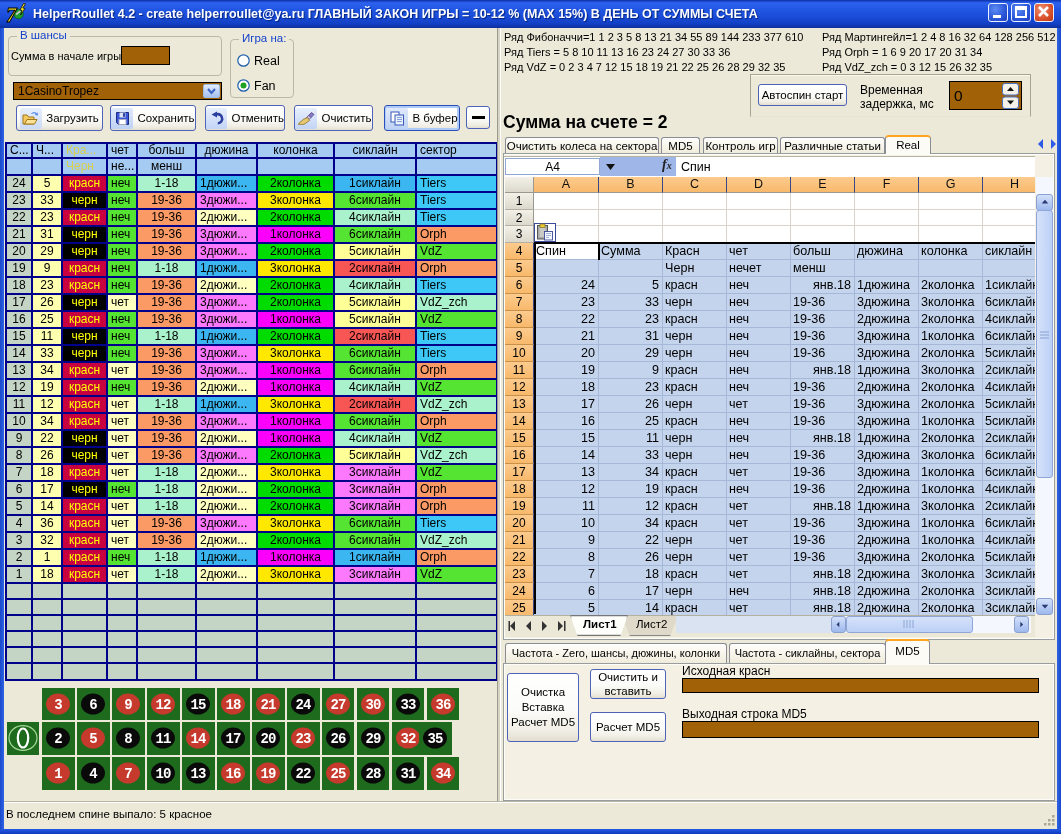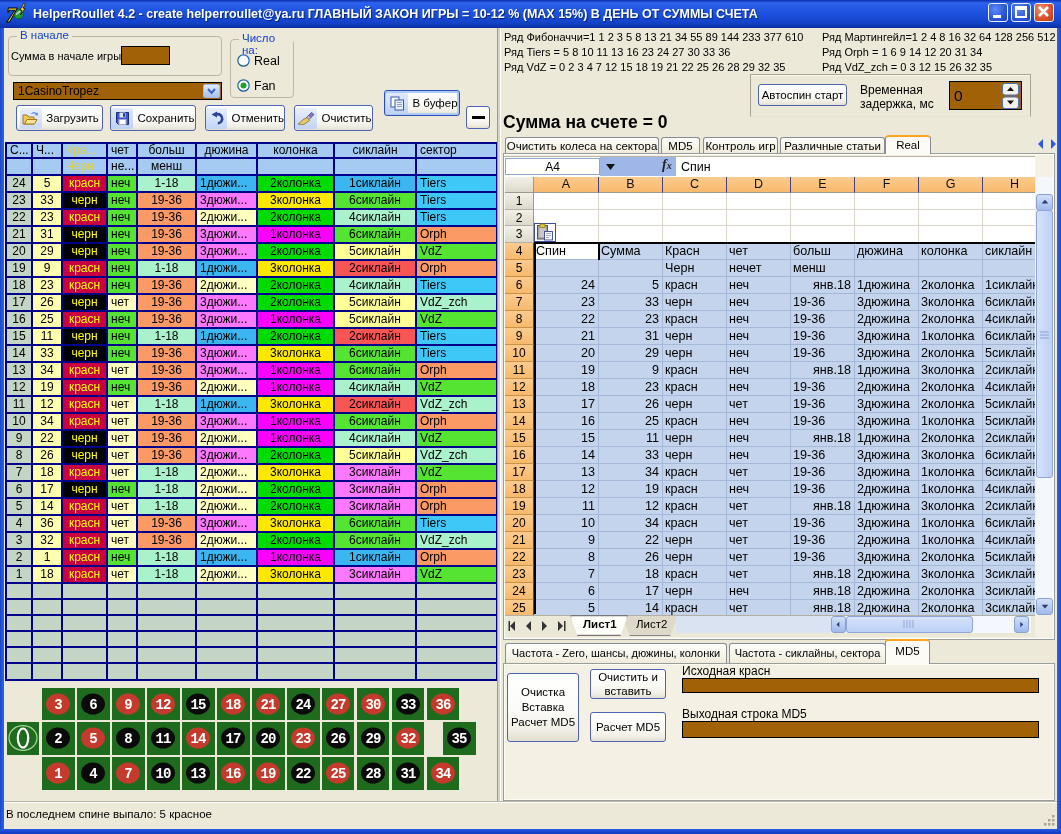--- a/index.html
+++ b/index.html
@@ -45,26 +45,26 @@
       <rect x="4" y="11" width="8" height="3" fill="#fff"></rect>
     </svg></div>
 <div class="abs capbtn max"><svg width="18" height="17">
       <rect x="4" y="3" width="10" height="10" fill="none" stroke="#fff" stroke-width="2"></rect>
       <rect x="4" y="3" width="10" height="3" fill="#fff"></rect>
     </svg></div>
 <div class="abs capbtn close"><svg width="18" height="17">
       <path d="M4 3 L13 12 M13 3 L4 12" stroke="#fff" stroke-width="2.6"></path>
     </svg></div>
 <div class="abs gbox" style="left:8px;top:36px;width:214px;height:40px;">
-    <div class="glabel">В начале</div>
+    <div class="glabel">В шансы</div>
   </div>
 <div class="abs" style="left:11px;top:50px;font-size:11px;">Сумма в начале игры</div>
 <div class="abs inputbox" style="left:121px;top:46px;width:49px;height:19px;"></div>
 <div class="abs gbox" style="left:230px;top:39px;width:64px;height:59px;">
-    <div class="glabel">Число на:</div>
+    <div class="glabel">Игра на:</div>
   </div>
 <svg class="abs" style="left:237px;top:54px" width="13" height="13">
     <circle cx="6.5" cy="6.5" r="5.7" fill="#fff" stroke="#1D5FAD" stroke-width="1.2"></circle>
   </svg>
 <div class="abs" style="left:254px;top:54px;font-size:12.5px;">Real</div>
 <svg class="abs" style="left:237px;top:79px" width="13" height="13">
     <circle cx="6.5" cy="6.5" r="5.7" fill="#fff" stroke="#1D5FAD" stroke-width="1.2"></circle>
     <circle cx="6.5" cy="6.5" r="3" fill="#21A121"></circle>
   </svg>
 <div class="abs" style="left:254px;top:79px;font-size:12.5px;">Fan</div>
@@ -84,21 +84,21 @@
       </svg></span>Сохранить</div>
 <div class="abs xpbtn" style="left:205px;top:105px;width:80px;height:26px;"><span style="display:inline-block;width:22px;height:21px;background:linear-gradient(180deg,#E8EFFC,#C2D4F6);border-radius:2px;margin-right:4px;text-align:center;"><svg width="16" height="16" style="margin-top:2px" viewBox="0 0 16 16">
         <path d="M2.5 4.5 L8 1.5 L8 7.5 Z" fill="#2A3F9E"></path>
         <path d="M6.5 4.5 C11 3.2 13.5 6 13.2 9.2 C13 11.5 11 13.2 8.8 13.2" fill="none" stroke="#2A3F9E" stroke-width="2.6"></path>
       </svg></span>Отменить</div>
 <div class="abs xpbtn" style="left:294px;top:105px;width:79px;height:26px;"><span style="display:inline-block;width:22px;height:21px;background:linear-gradient(180deg,#E8EFFC,#C2D4F6);border-radius:2px;margin-right:4px;text-align:center;"><svg width="18" height="16" style="margin-top:3px">
         <path d="M10.5 5.5 L14.5 1.5 L17 3.5 L13 7.5 Z" fill="#8878C8" stroke="#50407A" stroke-width="0.8"></path>
         <path d="M8.5 7.5 L11.5 4.5 L14 6.5 L11 9.5 Z" fill="#C8C0E0" stroke="#50407A" stroke-width="0.6"></path>
         <path d="M1.5 13.5 C2 10.5 5 11 6 8.5 L10.5 6.5 L12.5 9.5 L9 12 C6.5 14.5 4 13 1.5 13.5 Z" fill="#E8C870" stroke="#907830" stroke-width="0.9"></path>
       </svg></span>Очистить</div>
-<div class="abs xpbtn" style="left:384px;top:90px;width:76px;height:26px;box-shadow:inset 0 0 0 2px #AECBF8;border-color:#2B4FB8;"><span style="display:inline-block;width:22px;height:21px;background:linear-gradient(180deg,#E0E9FB,#BED2F4);border-radius:2px;margin-right:4px;text-align:center;"><svg width="15" height="15" style="margin-top:3px">
+<div class="abs xpbtn" style="left:384px;top:105px;width:76px;height:26px;box-shadow:inset 0 0 0 2px #AECBF8;border-color:#2B4FB8;"><span style="display:inline-block;width:22px;height:21px;background:linear-gradient(180deg,#E0E9FB,#BED2F4);border-radius:2px;margin-right:4px;text-align:center;"><svg width="15" height="15" style="margin-top:3px">
         <rect x="1" y="1" width="8" height="10" fill="#fff" stroke="#3858B8"></rect>
         <rect x="5" y="4" width="8.5" height="10" fill="#EAF1FD" stroke="#3858B8"></rect>
         <path d="M7 6.5 H12 M7 8.5 H12 M7 10.5 H12" stroke="#7A96D8" stroke-width="0.9"></path>
       </svg></span>В буфер</div>
 <div class="abs xpbtn" style="left:466px;top:106px;width:24px;height:23px;">
     <span style="display:inline-block;width:13px;height:3.5px;background:#000;"></span>
   </div>
 <table class="lt abs" style="left:5px;top:141.5px;width:491px;">
     <colgroup>
       <col style="width:26px">
@@ -555,21 +555,21 @@
       <text x="16" y="21.1" text-anchor="middle" font-size="14" font-weight="bold" fill="#fff" font-family="Liberation Mono" letter-spacing="-1">26</text>
     </svg></div>
 <div class="abs" style="left:356.9px;top:722.4px;width:32.6px;height:32.3px;background:#1E6B1E;"><svg width="32" height="32">
       <ellipse cx="16" cy="16.1" rx="12" ry="10.5" fill="#0A0A0A"></ellipse>
       <text x="16" y="21.1" text-anchor="middle" font-size="14" font-weight="bold" fill="#fff" font-family="Liberation Mono" letter-spacing="-1">29</text>
     </svg></div>
 <div class="abs" style="left:391.8px;top:722.4px;width:32.6px;height:32.3px;background:#1E6B1E;"><svg width="32" height="32">
       <ellipse cx="16" cy="16.1" rx="12" ry="10.5" fill="#C53A2C"></ellipse>
       <text x="16" y="21.1" text-anchor="middle" font-size="14" font-weight="bold" fill="#fff" font-family="Liberation Mono" letter-spacing="-1">32</text>
     </svg></div>
-<div class="abs" style="left:443px;top:722.4px;width:32.6px;height:32.3px;background:#1E6B1E;"><svg width="32" height="32">
+<div class="abs" style="left:419px;top:722.4px;width:32.6px;height:32.3px;background:#1E6B1E;"><svg width="32" height="32">
       <ellipse cx="16" cy="16.1" rx="12" ry="10.5" fill="#0A0A0A"></ellipse>
       <text x="16" y="21.1" text-anchor="middle" font-size="14" font-weight="bold" fill="#fff" font-family="Liberation Mono" letter-spacing="-1">35</text>
     </svg></div>
 <div class="abs" style="left:42.3px;top:757.3px;width:32.6px;height:32.3px;background:#1E6B1E;"><svg width="32" height="32">
       <ellipse cx="16" cy="16.1" rx="12" ry="10.5" fill="#C53A2C"></ellipse>
       <text x="16" y="21.1" text-anchor="middle" font-size="14" font-weight="bold" fill="#fff" font-family="Liberation Mono" letter-spacing="-1">1</text>
     </svg></div>
 <div class="abs" style="left:77.2px;top:757.3px;width:32.6px;height:32.3px;background:#1E6B1E;"><svg width="32" height="32">
       <ellipse cx="16" cy="16.1" rx="12" ry="10.5" fill="#0A0A0A"></ellipse>
       <text x="16" y="21.1" text-anchor="middle" font-size="14" font-weight="bold" fill="#fff" font-family="Liberation Mono" letter-spacing="-1">4</text>
@@ -622,34 +622,34 @@
     <rect x="4" y="4" width="2.5" height="2.5" fill="#A8A696"></rect>
     <rect x="4" y="8" width="2.5" height="2.5" fill="#A8A696"></rect>
     <rect x="8" y="0" width="2.5" height="2.5" fill="#A8A696"></rect>
     <rect x="8" y="4" width="2.5" height="2.5" fill="#A8A696"></rect>
     <rect x="8" y="8" width="2.5" height="2.5" fill="#A8A696"></rect>
   </svg>
 <div class="abs" style="left:497px;top:28px;width:4px;height:773px;background:#D8D4C4;border-left:1px solid #9C9A8C;border-right:1px solid #FFFFFF;"></div>
 <div class="abs" style="left:504px;top:30.5px;font-size:11px;white-space:nowrap;">Ряд Фибоначчи=1 1 2 3 5 8 13 21 34 55 89 144 233 377 610</div>
 <div class="abs" style="left:822px;top:30.5px;font-size:11px;white-space:nowrap;">Ряд Мартингейл=1 2 4 8 16 32 64 128 256 512</div>
 <div class="abs" style="left:504px;top:45.5px;font-size:11px;white-space:nowrap;">Ряд Tiers = 5 8 10 11 13 16 23 24 27 30 33 36</div>
-<div class="abs" style="left:822px;top:45.5px;font-size:11px;white-space:nowrap;">Ряд Orph = 1 6 9 14 12 20 31 34</div>
+<div class="abs" style="left:822px;top:45.5px;font-size:11px;white-space:nowrap;">Ряд Orph = 1 6 9 20 17 20 31 34</div>
 <div class="abs" style="left:504px;top:60.5px;font-size:11px;white-space:nowrap;">Ряд VdZ = 0 2 3 4 7 12 15 18 19 21 22 25 26 28 29 32 35</div>
 <div class="abs" style="left:822px;top:60.5px;font-size:11px;white-space:nowrap;">Ряд VdZ_zch = 0 3 12 15 26 32 35</div>
 <div class="abs" style="left:750px;top:74px;width:281px;height:43px;border:1px solid #A8A490;border-bottom-color:#E8E4D4;box-shadow:0 1px 0 #FBF9EE inset;"></div>
 <div class="abs xpbtn" style="left:758px;top:84px;width:89px;height:22px;">Автоспин старт</div>
 <div class="abs" style="left:860px;top:83px;font-size:12px;line-height:14px;">Временная<br>задержка, мс</div>
 <div class="abs inputbox" style="left:949px;top:81px;width:73px;height:29px;font-size:15.5px;padding:5px 0 0 4px;">0</div>
 <svg class="abs" style="left:1002px;top:82.5px" width="18" height="26">
 <rect x="0.5" y="0.5" width="16" height="11.5" rx="2.5" fill="#F4F2E8" stroke="#4A72C2"></rect>
     <path d="M5 8 L8.5 4 L12 8 Z" fill="#101010"></path>
 <rect x="0.5" y="14" width="16" height="11.5" rx="2.5" fill="#F4F2E8" stroke="#4A72C2"></rect>
     <path d="M5 17.5 L12 17.5 L8.5 21.5 Z" fill="#101010"></path>
 </svg>
-<div class="abs" style="left:503px;top:113px;font-size:17.5px;font-weight:bold;line-height:19px;">Сумма на счете = 0</div>
+<div class="abs" style="left:503px;top:113px;font-size:17.5px;font-weight:bold;line-height:19px;">Сумма на счете = 2</div>
 <div class="abs" style="left:505px;top:137px;width:154px;height:17px;border:1px solid #898C95;border-bottom:none;border-radius:3px 3px 0 0;background:linear-gradient(180deg,#FEFEFB,#EFEBDA);font-size:11.5px;text-align:center;line-height:17px;overflow:hidden;">Очистить колеса на сектора</div>
 <div class="abs" style="left:661px;top:137px;width:39px;height:17px;border:1px solid #898C95;border-bottom:none;border-radius:3px 3px 0 0;background:linear-gradient(180deg,#FEFEFB,#EFEBDA);font-size:11.5px;text-align:center;line-height:17px;overflow:hidden;">MD5</div>
 <div class="abs" style="left:703px;top:137px;width:75px;height:17px;border:1px solid #898C95;border-bottom:none;border-radius:3px 3px 0 0;background:linear-gradient(180deg,#FEFEFB,#EFEBDA);font-size:11.5px;text-align:center;line-height:17px;overflow:hidden;">Контроль игр</div>
 <div class="abs" style="left:780px;top:137px;width:105px;height:17px;border:1px solid #898C95;border-bottom:none;border-radius:3px 3px 0 0;background:linear-gradient(180deg,#FEFEFB,#EFEBDA);font-size:11.5px;text-align:center;line-height:17px;overflow:hidden;">Различные статьи</div>
 <div class="abs" style="left:885px;top:134.5px;width:46px;height:19.5px;border:1px solid #898C95;border-bottom:none;border-radius:4px 4px 0 0;background:#FCFBF6;border-top:2.5px solid #FFA420;font-size:11.5px;text-align:center;line-height:16px;z-index:3;">Real</div>
 <svg class="abs" style="left:1035px;top:137px" width="24" height="14">
     <path d="M8 2 L3 7 L8 12 Z" fill="#2D5BE8"></path>
     <path d="M16 2 L21 7 L16 12 Z" fill="#2D5BE8"></path>
   </svg>
 <div class="abs" style="left:503px;top:153px;width:552px;height:487px;border:1px solid #9A9D9E;background:#F4F1E4;box-shadow:inset 0 0 0 1px #FDFDF8;"></div>

